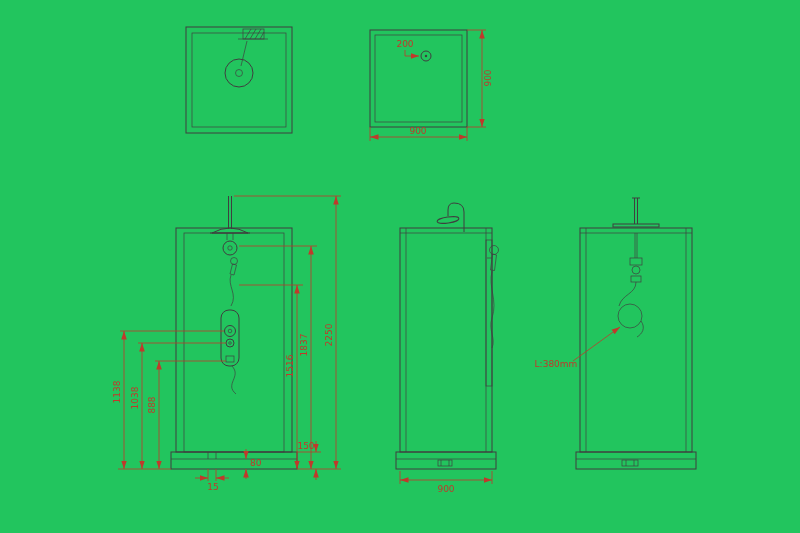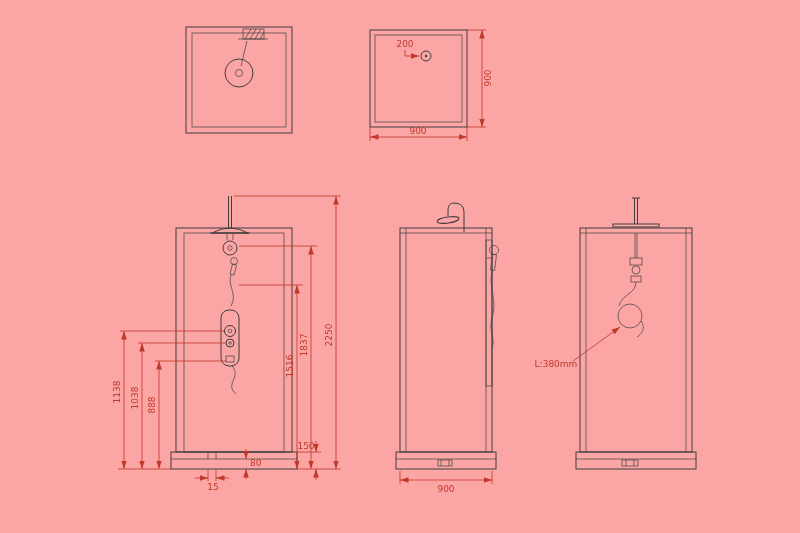--- a/index.html
+++ b/index.html
@@ -1,16 +1,16 @@
 <!DOCTYPE html>
 <html><head>
 <meta charset="utf-8">
 <style>
   html,body{margin:0;padding:0;background:#ffffff;}
-  .canvas{width:800px;height:533px;position:relative;background:#fca5a5;overflow:hidden;
+  .canvas{width:800px;height:533px;position:relative;background:#22c55e;overflow:hidden;
           font-family:"DejaVu Sans", sans-serif;}
   svg{display:block;}
   .obj{stroke:#3f3f3f;stroke-width:1;fill:none;}
   .obj-thin{stroke:#3f3f3f;stroke-width:.7;fill:none;}
   .obj-fill{fill:#3f3f3f;stroke:none;}
   .dim{stroke:#c0392b;stroke-width:.8;fill:none;}
   .dim-text{fill:#c0392b;font-size:9px;font-family:"DejaVu Sans", sans-serif;}
 </style>
 </head>
 <body>

